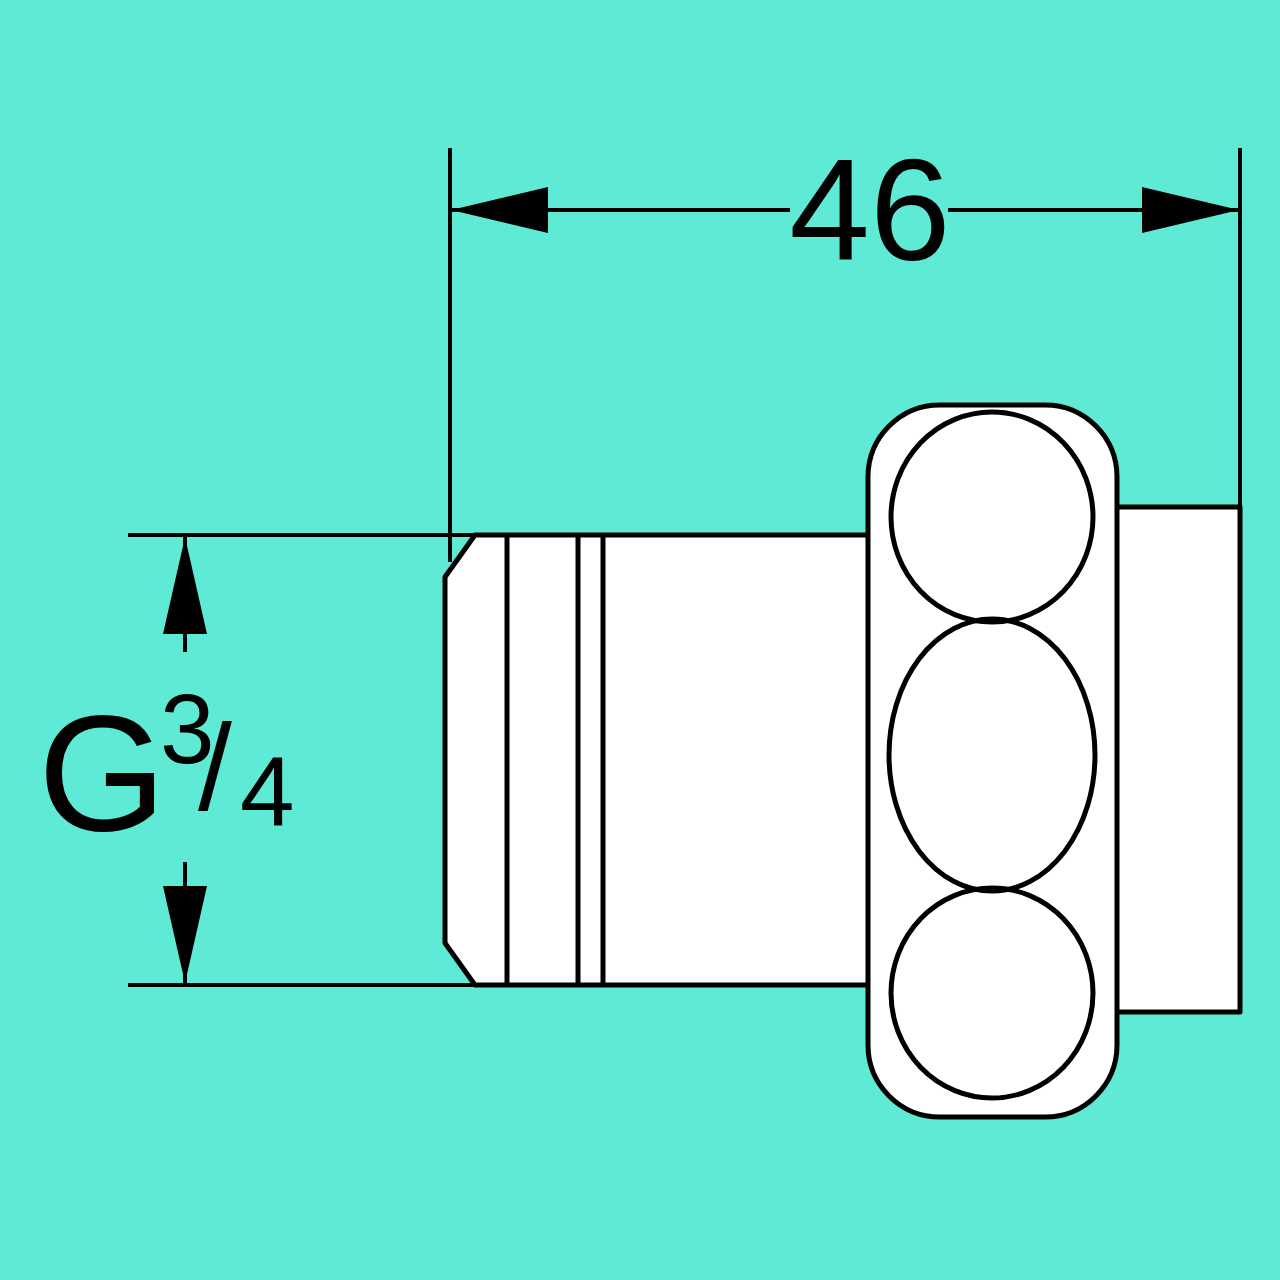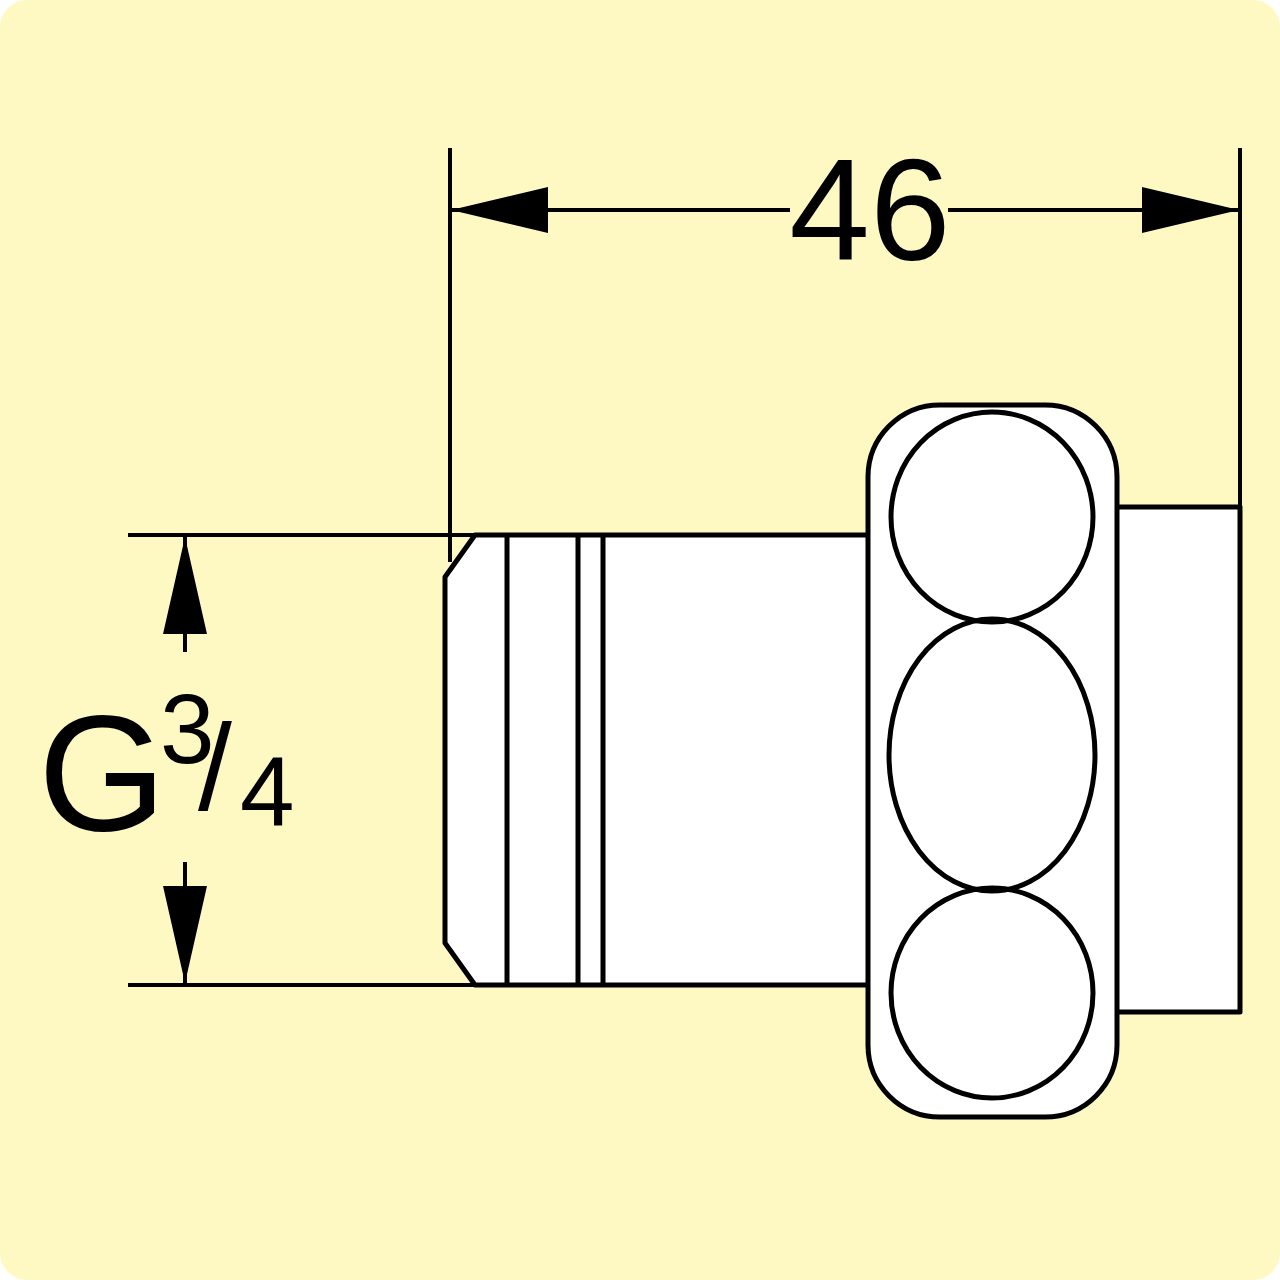--- a/index.html
+++ b/index.html
@@ -4,23 +4,22 @@
 <style>
   html, body {
     margin: 0;
     padding: 0;
     background: #ffffff;
   }
   .canvas {
     position: relative;
     width: 1280px;
     height: 1280px;
-    background: #fef9c3;
+    background: #5eead4;
     overflow: hidden;
-    border-radius: 27px;
   }
   svg {
     display: block;
     width: 1280px;
     height: 1280px;
   }
   .dim-text {
     font-family: "Liberation Sans", "DejaVu Sans", sans-serif;
     fill: #000000;
   }

